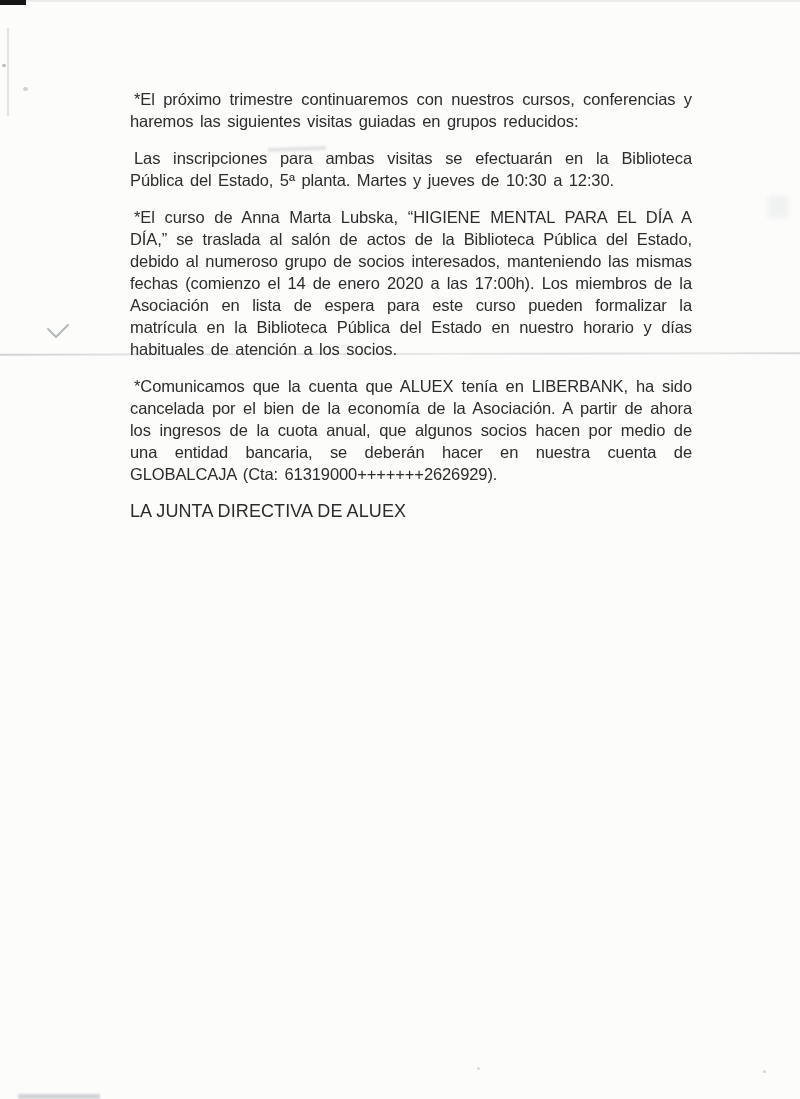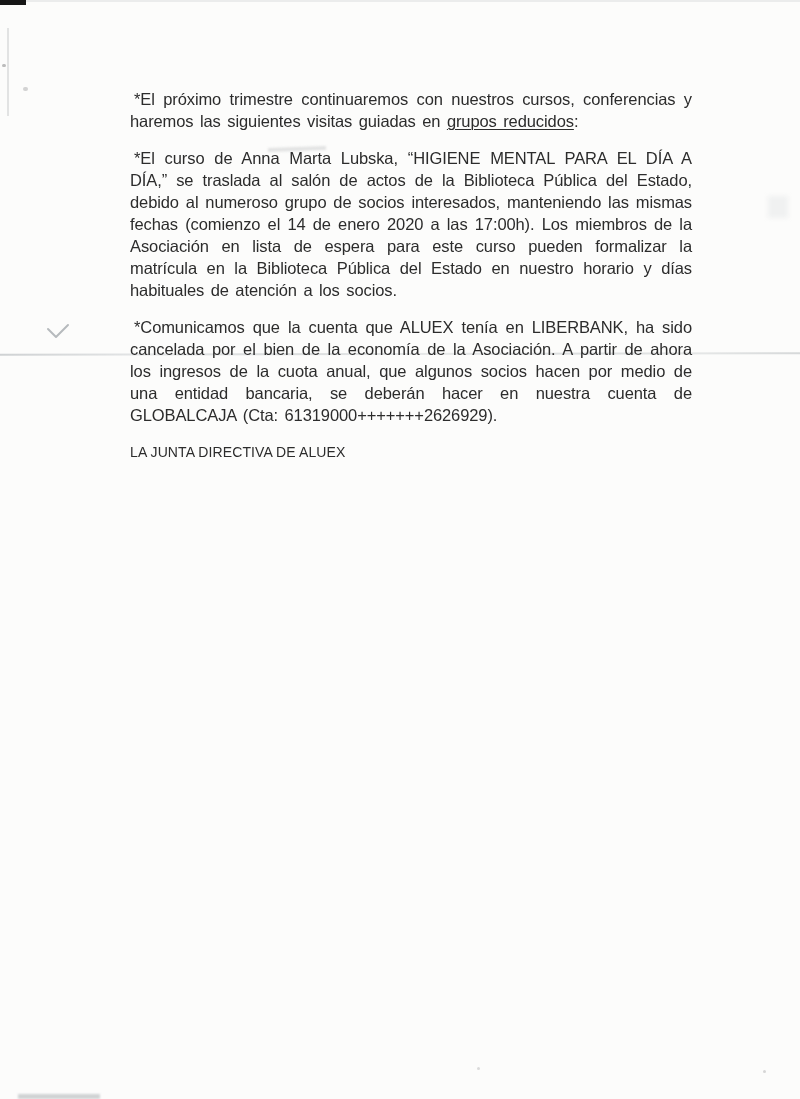--- a/index.html
+++ b/index.html
@@ -59,27 +59,26 @@
   .para {
     margin: 0 0 15px 0;
     font-size: 16.5px;
     line-height: 22px;
     letter-spacing: -0.1px;
     word-spacing: 2px;
     text-align: justify;
     text-indent: 4px;
   }
   .underlined {
-    text-decoration: underline;
     text-decoration-thickness: 1.3px;
     text-underline-offset: 2px;
   }
   .signature {
     margin: 7px 0 0 0;
-    font-size: 14px;
+    font-size: 18px;
     line-height: 22px;
     letter-spacing: 0.1px;
     text-align: left;
   }
 </style>
 </head>
 <body>
 
 <div class="page">
 
@@ -99,20 +98,21 @@
     </svg>
   </div>
   <div class="bottom-smudge"></div>
 
   <div class="content">
 
     <p class="para"><span>*El próximo trimestre continuaremos con nuestros cursos, conferencias y haremos las siguientes visitas guiadas en </span><span class="underlined">grupos reducidos</span><span>:</span></p>
 
 
 
+    <p class="para">Las inscripciones para ambas visitas se efectuarán en la Biblioteca Pública del Estado, 5ª planta. Martes y jueves de 10:30 a 12:30.</p>
 
     <p class="para">*El curso de Anna Marta Lubska, “HIGIENE MENTAL PARA EL DÍA A DÍA,” se traslada al salón de actos de la Biblioteca Pública del Estado, debido al numeroso grupo de socios interesados, manteniendo las mismas fechas (comienzo el 14 de enero 2020 a las 17:00h). Los miembros de la Asociación en lista de espera para este curso pueden formalizar la matrícula en la Biblioteca Pública del Estado en nuestro horario y días habituales de atención a los socios.</p>
 
     <p class="para">*Comunicamos que la cuenta que ALUEX tenía en LIBERBANK, ha sido cancelada por el bien de la economía de la Asociación. A partir de ahora los ingresos de la cuota anual, que algunos socios hacen por medio de una entidad bancaria, se deberán hacer en nuestra cuenta de  GLOBALCAJA (Cta: 61319000+++++++2626929).</p>
 
 
 
     <p class="signature">LA JUNTA DIRECTIVA DE  ALUEX</p>
 
   </div>

